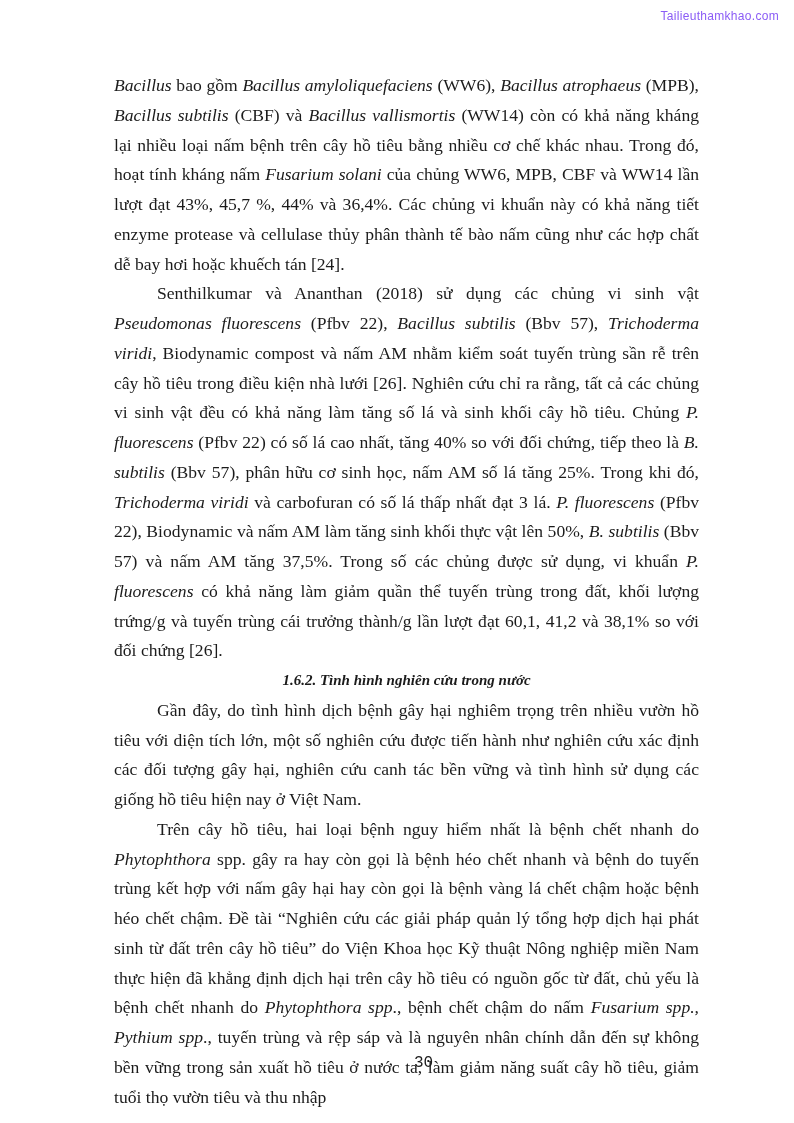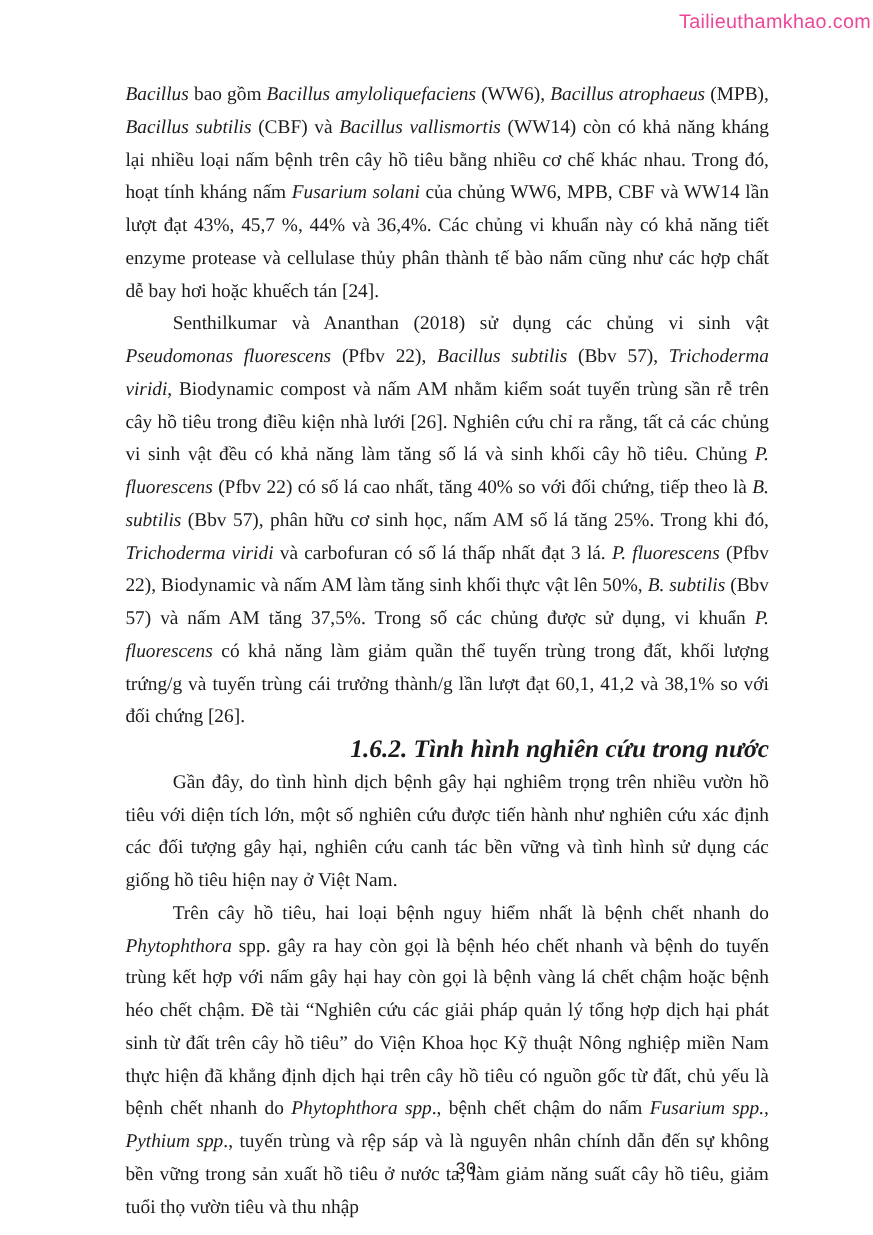--- a/index.html
+++ b/index.html
@@ -12,24 +12,24 @@
     width: 794px;
     height: 1123px;
     background: #ffffff;
     overflow: hidden;
     font-family: "Liberation Serif", "DejaVu Serif", serif;
     color: #1b1b1b;
   }
   .watermark {
     position: absolute;
     top: 9px;
-    right: 2px;
+    right: 15px;
     font-family: "Liberation Sans", "DejaVu Sans", sans-serif;
-    font-size: 18px;
-    color: #ec4899;
+    font-size: 12px;
+    color: #8b5cf6;
     text-shadow: 1px 1px 0 #ffffff;
     letter-spacing: 0.3px;
     user-select: none;
   }
   .content {
     position: absolute;
     left: 114px;
     top: 71px;
     width: 585px;
     font-size: 17.6px;
@@ -40,25 +40,25 @@
   .para {
     margin: 0;
     padding: 0;
   }
   .para.indent {
     text-indent: 43px;
   }
   .section-heading {
     margin: 0;
     padding: 0;
-    font-size: 23px;
+    font-size: 15px;
     line-height: 29.75px;
     font-weight: bold;
     font-style: italic;
-    text-align: right;
+    text-align: center;
   }
   .it {
     font-style: italic;
   }
   .page-number {
     position: absolute;
     top: 1052px;
     left: 131px;
     width: 585px;
     text-align: center;

